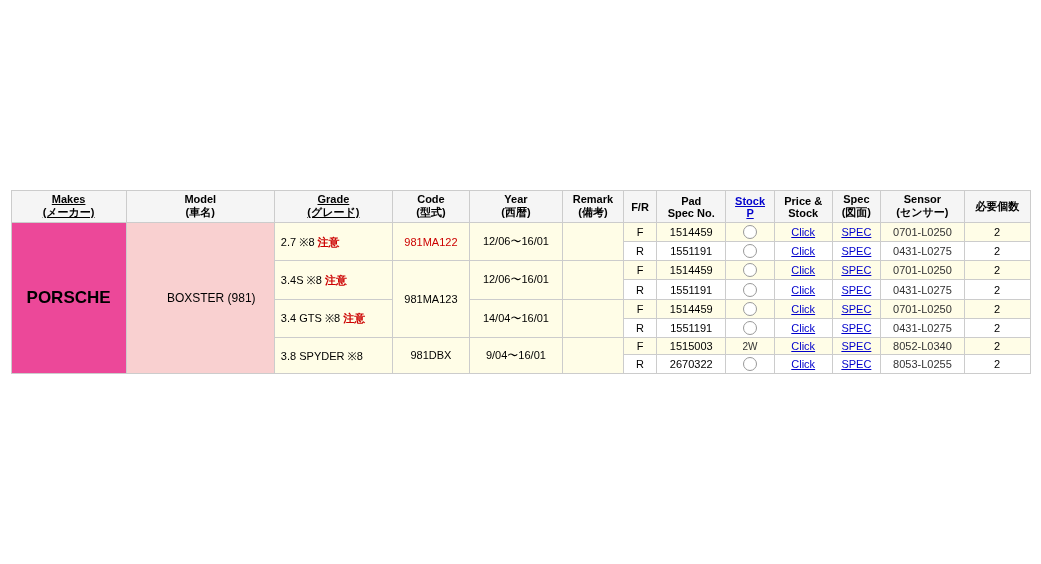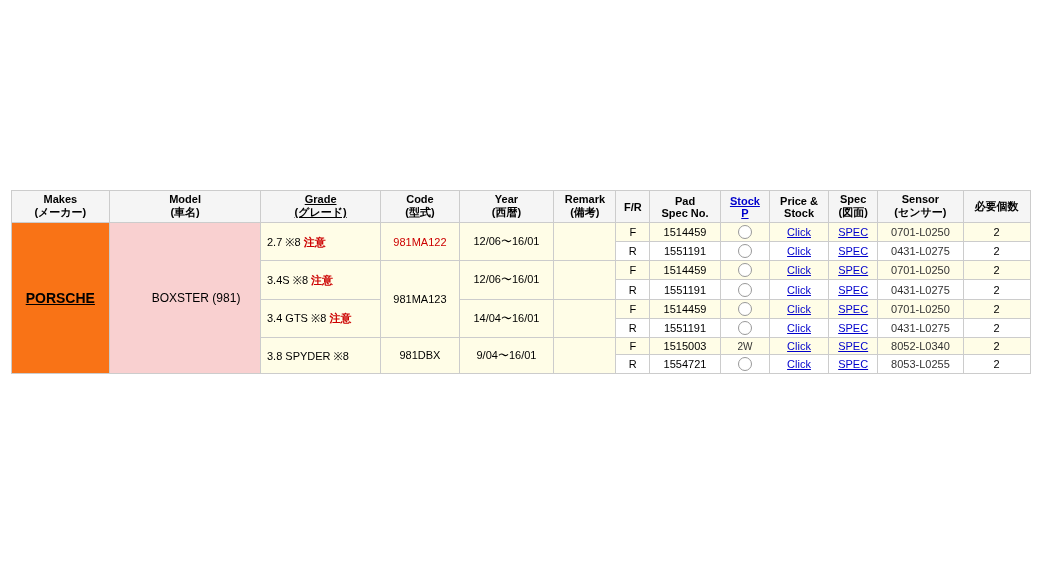--- a/index.html
+++ b/index.html
@@ -38,24 +38,23 @@
       text-decoration: underline;
       font-weight: bold;
     }
     .row-yellow {
       background-color: #fffde7;
     }
     .row-white {
       background-color: #ffffff;
     }
     .makes-cell {
-      background: #f97316;
-      font-weight: bold;
-      font-size: 14px;
-      text-decoration: underline;
+      background: #ec4899;
+      font-weight: bold;
+      font-size: 17px;
     }
     .model-cell {
       background: #f9d0d0;
       font-size: 12px;
       padding-left: 26px;
     }
     .grade-cell {
       text-align: left;
       padding-left: 6px;
     }
@@ -97,21 +96,21 @@
     }
   </style>
 </head>
 <body>
 
 <div class="table-wrapper">
   <table>
     <thead>
       <tr>
         <th rowspan="1">
-          <span style="white-space:pre-line;">Makes
+          <span style="white-space:pre-line;text-decoration:underline;">Makes
 (メーカー)</span>
         </th>
         <th>
           <span style="white-space:pre-line;">Model
 (車名)</span>
         </th>
         <th>
           <span style="white-space:pre-line;text-decoration:underline;">Grade
 (グレード)</span>
         </th>
@@ -233,21 +232,21 @@
           <td>F</td>
           <td>1515003</td>
           <td><span class="stock-2w">2W</span></td>
           <td><a href="#" class="click-link">Click</a></td>
           <td><a href="#" class="spec-link">SPEC</a></td>
           <td class="sensor-cell">8052-L0340</td>
           <td class="qty-cell">2</td>
         </tr>
         <tr class="row-white">
           <td>R</td>
-          <td>1554721</td>
+          <td>2670322</td>
           <td><span class="stock-circle"></span></td>
           <td><a href="#" class="click-link">Click</a></td>
           <td><a href="#" class="spec-link">SPEC</a></td>
           <td class="sensor-cell">8053-L0255</td>
           <td class="qty-cell">2</td>
         </tr>
       </tbody>
   </table>
 </div>
 

